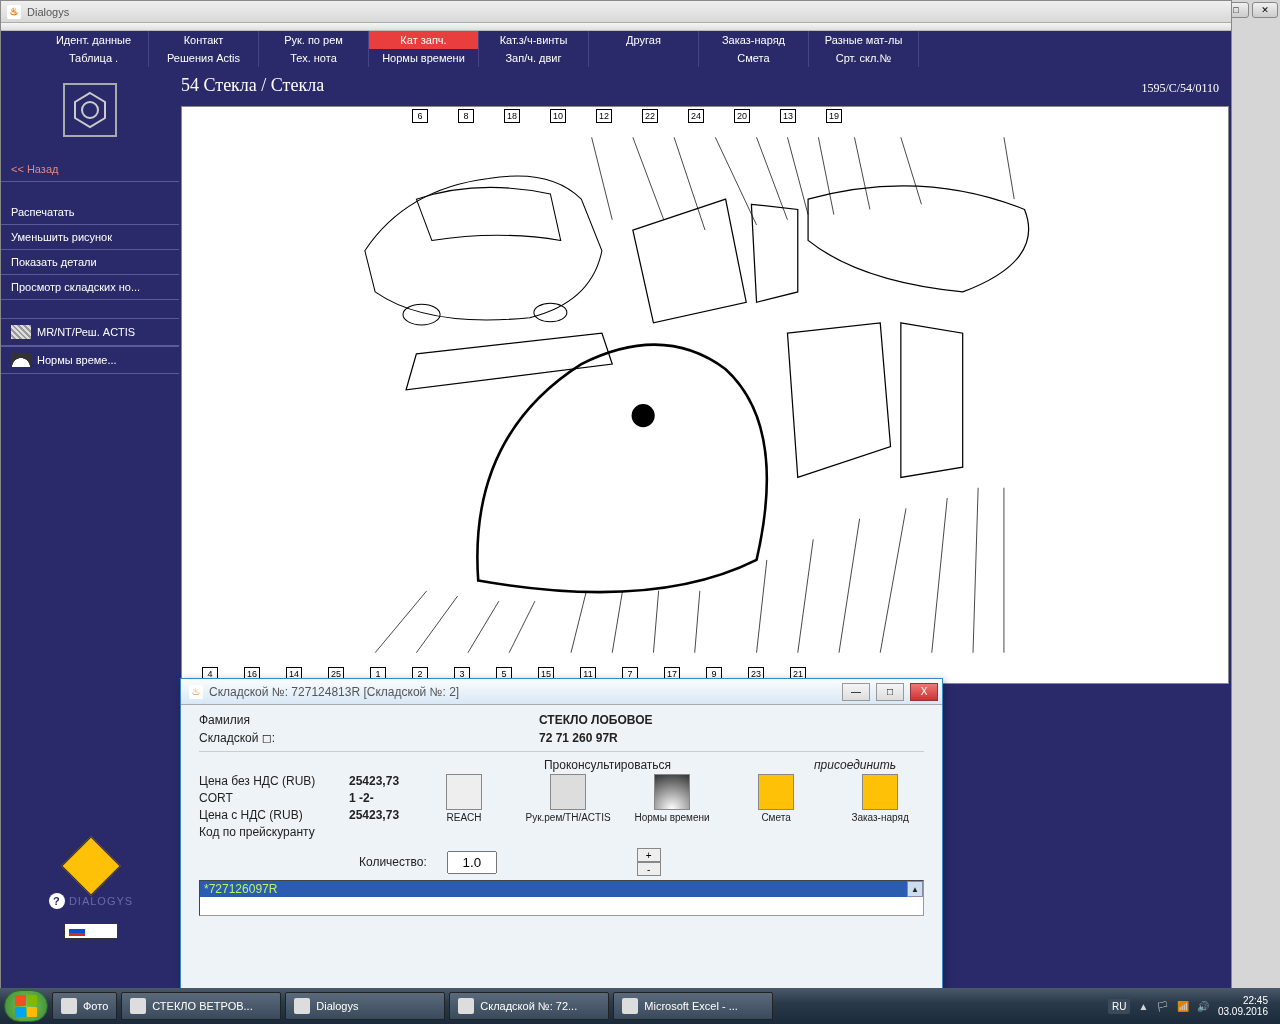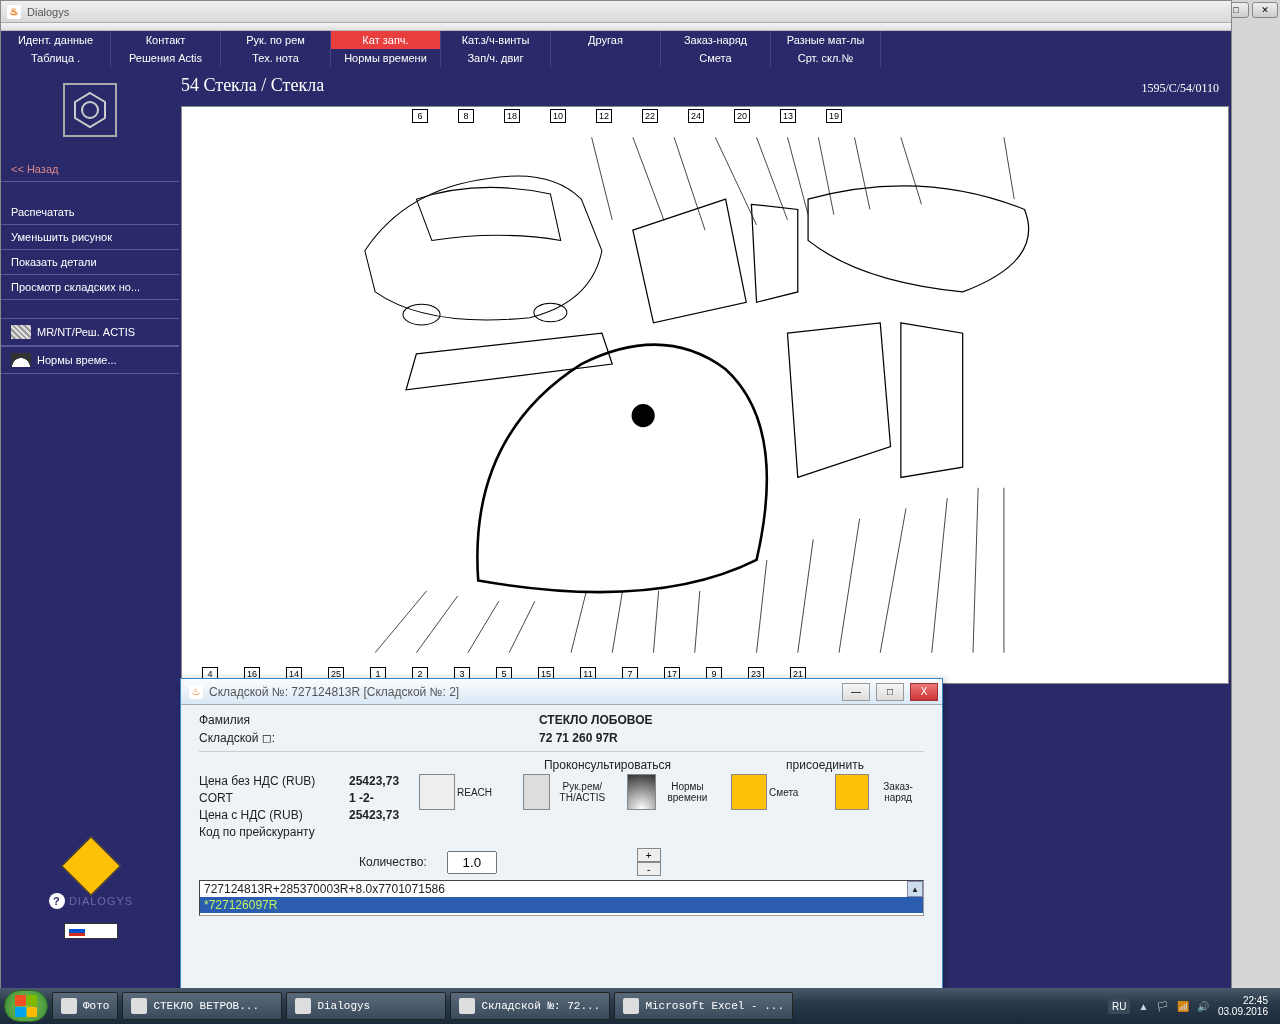--- a/index.html
+++ b/index.html
@@ -12,21 +12,21 @@
 .titlebar .title { flex: 1; color: #555; }
 
 
 .browser-bar { height: 8px; background: linear-gradient(#f5f5f5,#e0e0e0); border-bottom: 1px solid #bbb; }
 
 
 .app { background: #2a2a6a; height: calc(100% - 30px); position: relative; }
 
 
 .nav { display: flex; flex-wrap: wrap; }
-.nav-row { display: flex; width: 100%; }
+.nav-row { display: flex; width: 100%; padding-left: 38px; }
 .nav-cell { flex: 0 0 110px; height: 18px; background: #2a2a6a; color: #fff; font-size: 11px; display: flex; align-items: center; justify-content: center; border-right: 1px solid #444488; cursor: pointer; }
 .nav-cell.active { background: #e83e3e; }
 .nav-spacer { flex: 1; background: #2a2a6a; }
 
 
 .content { display: flex; height: calc(100% - 36px); }
 .sidebar { width: 178px; background: #2a2a6a; color: #fff; padding: 8px 0; }
 .sidebar .logo-hex { width: 54px; height: 54px; margin: 8px auto 20px; border: 2px solid #aaa; position: relative; display: flex; align-items: center; justify-content: center; }
 .sidebar .logo-hex svg { width: 40px; height: 40px; }
 .side-link { padding: 6px 10px; color: #fff; border-bottom: 1px solid #5a5a9a; cursor: pointer; font-size: 11px; }
@@ -61,45 +61,45 @@
 .popup-title .pbtn { width: 28px; height: 18px; background: linear-gradient(#f5f5f5,#ddd); border: 1px solid #999; font-size: 10px; display: flex; align-items: center; justify-content: center; cursor: pointer; }
 .popup-title .pbtn.close { background: linear-gradient(#e77,#c33); color: #fff; border-color: #933; }
 .popup-body { padding: 8px 18px; font-size: 12px; color: #222; }
 .popup-row { display: flex; margin-bottom: 4px; }
 .popup-row .label { width: 160px; }
 .popup-row .value { font-weight: bold; }
 .popup-row .value.center { margin-left: 180px; }
 .popup-sep { height: 1px; background: #ccc; margin: 6px 0; }
 .section-labels { display: flex; margin: 4px 0 2px; }
 .section-labels .sl1 { margin-left: 310px; width: 200px; text-align: center; }
-.section-labels .sl2 { margin-left: 80px; width: 140px; text-align: left; }
+.section-labels .sl2 { margin-left: 80px; width: 140px; text-align: center; font-style: italic; }
 .popup-grid { display: flex; align-items: flex-start; gap: 20px; }
 .popup-left { width: 260px; }
 .popup-left .prow { display: flex; margin-bottom: 3px; }
 .popup-left .prow .pl { width: 150px; }
 .popup-left .prow .pv { font-weight: bold; }
-.tool-col { display: flex; flex-direction: row; align-items: center; gap: 2px; width: 90px; }
+.tool-col { display: flex; flex-direction: column; align-items: center; gap: 2px; width: 90px; }
 .tool-col .tico { width: 36px; height: 36px; border: 1px solid #888; background: #fff; display: flex; align-items: center; justify-content: center; font-size: 9px; color: #888; }
 .tool-col .tlbl { font-size: 10px; text-align: center; }
 .qty-row { display: flex; align-items: center; gap: 20px; margin-top: 6px; margin-left: 160px; }
 .qty-row input { width: 50px; text-align: center; padding: 2px; }
 .qty-btns { display: flex; flex-direction: column; margin-left: 120px; }
 .qty-btns button { width: 24px; height: 14px; font-size: 10px; border: 1px solid #888; background: #eee; cursor: pointer; }
 .repl-label { margin-top: 6px; }
 .repl-box { margin-top: 4px; border: 1px inset #999; background: #fff; height: 36px; overflow: auto; position: relative; }
 .repl-box .item { padding: 1px 4px; }
 .repl-box .item.sel { background: #2a5db0; color: #bef264; }
 .repl-box .scroll { position: absolute; right: 0; top: 0; width: 16px; height: 16px; background: #ccddee; border: 1px solid #88a; font-size: 8px; display: flex; align-items: center; justify-content: center; }
 
 
 .taskbar { position: absolute; bottom: 0; left: 0; right: 0; height: 36px; background: linear-gradient(#4a5a6a,#2a3a4a 40%,#1a2a3a); display: flex; align-items: center; padding: 0 4px; gap: 4px; }
 .start-btn { width: 44px; height: 32px; border-radius: 16px; background: radial-gradient(circle,#7ec850,#3a8a3a); border: 1px solid #2a6a2a; display: flex; align-items: center; justify-content: center; cursor: pointer; }
 .start-btn .orb { width: 22px; height: 22px; display: grid; grid-template-columns: 1fr 1fr; grid-template-rows: 1fr 1fr; gap: 1px; }
 .start-btn .orb div { border-radius: 1px; }
-.task-item { height: 28px; min-width: 160px; background: linear-gradient(#5a6a7a,#3a4a5a); border: 1px solid #222; border-radius: 2px; color: #fff; font-size: 11px; display: flex; align-items: center; padding: 0 8px; gap: 6px; cursor: pointer; font-family: Liberation Mono, monospace; }
+.task-item { height: 28px; min-width: 160px; background: linear-gradient(#5a6a7a,#3a4a5a); border: 1px solid #222; border-radius: 2px; color: #fff; font-size: 11px; display: flex; align-items: center; padding: 0 8px; gap: 6px; cursor: pointer; }
 .task-item.narrow { min-width: 52px; }
 .task-item .tico { width: 16px; height: 16px; background: #ddd; border-radius: 2px; }
 .tray { margin-left: auto; display: flex; align-items: center; gap: 8px; color: #fff; font-size: 10px; padding-right: 8px; }
 .tray .lang { background: #3a4a5a; padding: 2px 4px; border-radius: 2px; }
 .tray .clock { text-align: right; line-height: 1.1; }
 .tray .ico { opacity: .8; }
 
 
 .desktop-winctrl { position: absolute; top: 2px; right: 2px; display: flex; gap: 3px; }
 .desktop-winctrl .c { width: 26px; height: 16px; background: linear-gradient(#f0f0f0,#ccc); border: 1px solid #888; border-radius: 3px; font-size: 9px; display: flex; align-items: center; justify-content: center; }
@@ -344,21 +344,20 @@
     </div>
     <div class="qty-row">
       <span>Количество:</span>
       <input type="text" value="1.0" style="">
       <div class="qty-btns">
         <button>+</button>
         <button>-</button>
       </div>
     </div>
     <div class="repl-box">
-      <div class="item">727124813R+285370003R+8.0x7701071586</div>
       <div class="item sel">*727126097R</div>
       <div class="scroll">▲</div>
     </div>
   </div>
 </div>
 
 <div class="taskbar">
   <div class="start-btn">
     <div class="orb">
       <div style="background:#f25022"></div>

